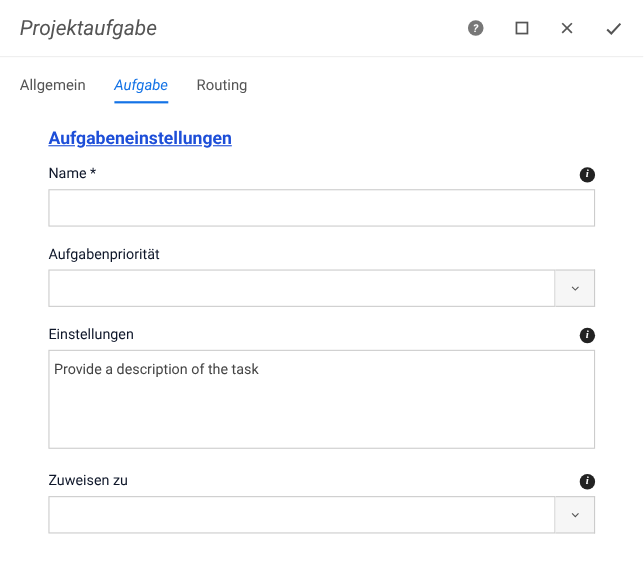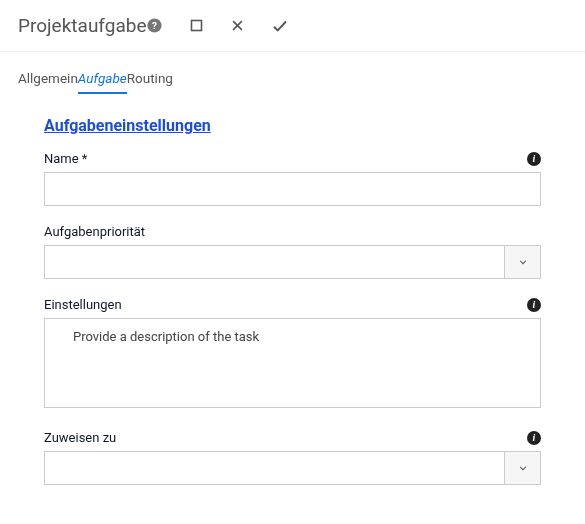--- a/index.html
+++ b/index.html
@@ -7,42 +7,45 @@
     font-family: -apple-system, BlinkMacSystemFont, "Segoe UI", Roboto, Arial, sans-serif;
     background: #fff;
     color: #333;
     width: 585px;
     height: 524px;
     overflow: hidden;
   }
   .header {
     display: flex;
     align-items: center;
+    justify-content: space-between;
     padding: 14px 18px 14px 18px;
     border-bottom: 1px solid #eee;
+    font-style: italic;
   }
   .header-title {
     font-size: 19px;
     font-weight: 400;
     color: #555;
   }
   .header-actions {
     display: flex;
     align-items: center;
     gap: 26px;
   }
   .hicon {
     cursor: pointer;
     color: #666;
     display: inline-flex;
     align-items: center;
     justify-content: center;
   }
   .tabs {
     display: flex;
+    gap: 26px;
     padding: 18px 18px 0 18px;
     font-size: 13.5px;
   }
   .tab {
     padding-bottom: 6px;
     color: #555;
     cursor: pointer;
   }
   .tab.active {
     color: #1473e6;
@@ -113,21 +116,21 @@
     background: #f6f6f6;
     display: flex;
     align-items: center;
     justify-content: center;
     cursor: pointer;
   }
   .textarea {
     width: 100%;
     border: 1px solid #ccc;
     height: 90px;
-    padding: 10px 28px;
+    padding: 10px 4px;
     font-size: 13px;
     resize: none;
     outline: none;
     font-family: inherit;
     color: #14532d;
   }
   .textarea::placeholder { color: #444; }
   .last-select .select-main, .last-select .select-btn {
     height: 34px;
   }

